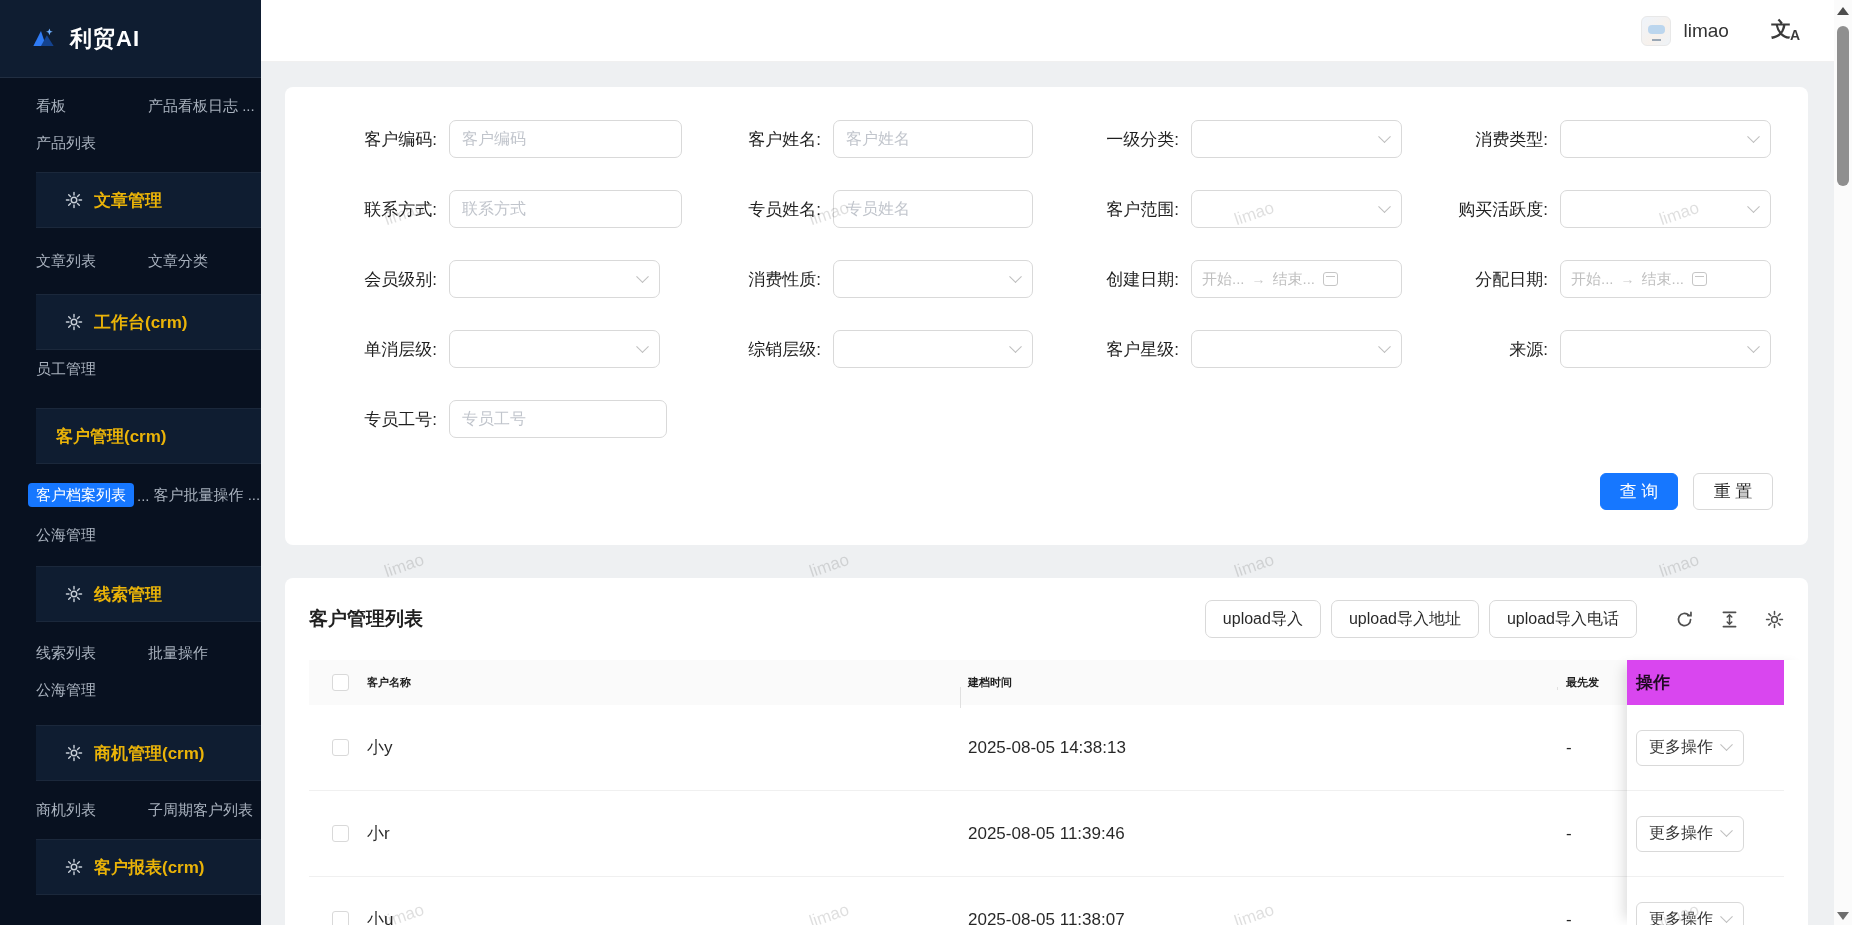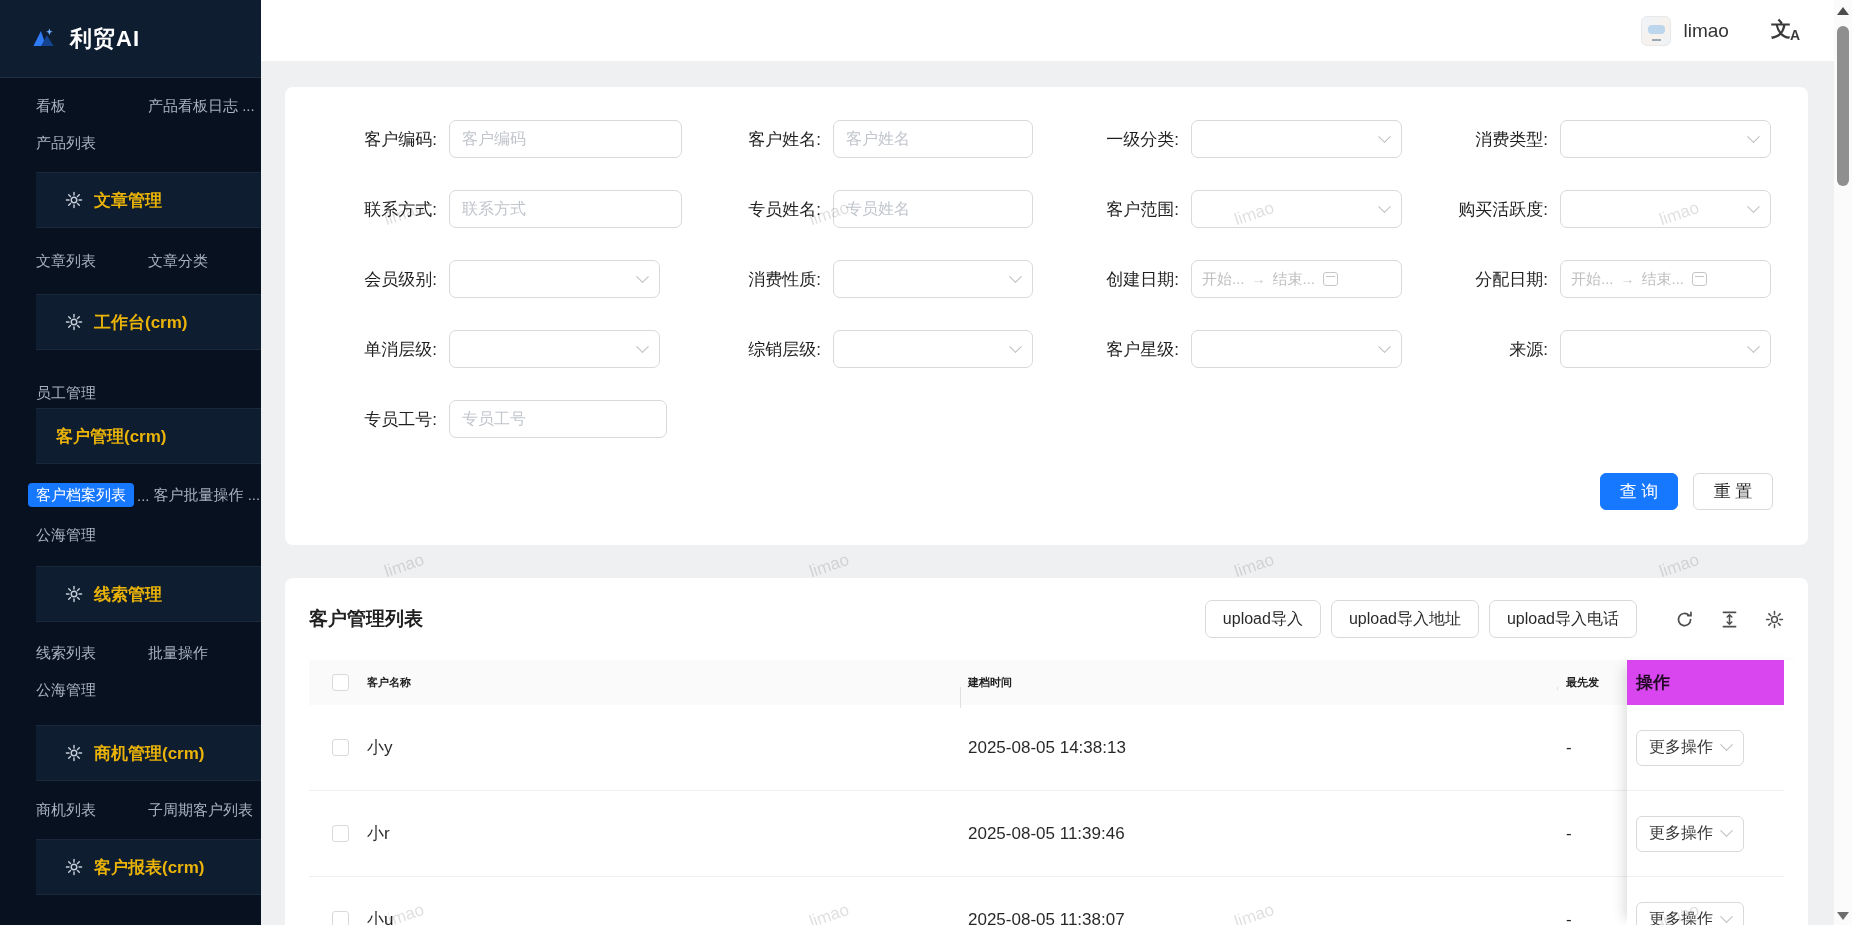--- a/index.html
+++ b/index.html
@@ -14,21 +14,21 @@
   .logo-row{height:78px;flex:none;display:flex;align-items:center;gap:13px;padding-left:30px;background:#0f1d31;border-bottom:1px solid rgba(255,255,255,.08);}
   .logo-title{color:#fff;font-size:22px;font-weight:700;letter-spacing:1px;}
   .side-section{height:56px;flex:none;display:flex;align-items:center;gap:11px;padding-left:29px;background:#0f1d31;color:#eab308;font-size:17px;font-weight:600;border-top:1px solid rgba(255,255,255,.05);border-bottom:1px solid rgba(255,255,255,.05);cursor:pointer;margin-left:36px;}
   .side-section.no-icon{padding-left:20px;}
   .side-section .gear{color:#c7ced7;}
   .side-block{background:#081120;flex:none;}
   .side-cols{display:grid;grid-template-columns:112px auto;padding-left:36px;}
   .side-item{height:37px;line-height:37px;font-size:15px;color:#a9b2be;white-space:nowrap;overflow:hidden;cursor:pointer;}
   .blk-dash{height:94px;padding-top:9px;}
   .blk-article{height:66px;padding-top:14px;}
-  .blk-work{height:58px;padding-top:24px;}
+  .blk-work{height:58px;padding-top:0;}
   .blk-cust{height:102px;padding-top:16px;}
   .cust-row1{display:flex;align-items:center;padding-left:28px;height:30px;}
   .chip-active{display:inline-block;background:#1677ff;color:#fff;border-radius:4px;padding:3px 8px;font-size:15px;line-height:18px;cursor:pointer;}
   .ellip{color:#a9b2be;font-size:15px;margin:0 4px 0 3px;}
   .cust-row1 .side-item{height:24px;line-height:24px;}
   .cust-row2{margin-top:6px;padding-left:36px;}
   .blk-leads{height:103px;padding-top:12px;}
   .blk-biz{height:58px;padding-top:10px;}
   .blk-fill{flex:1;}
 

